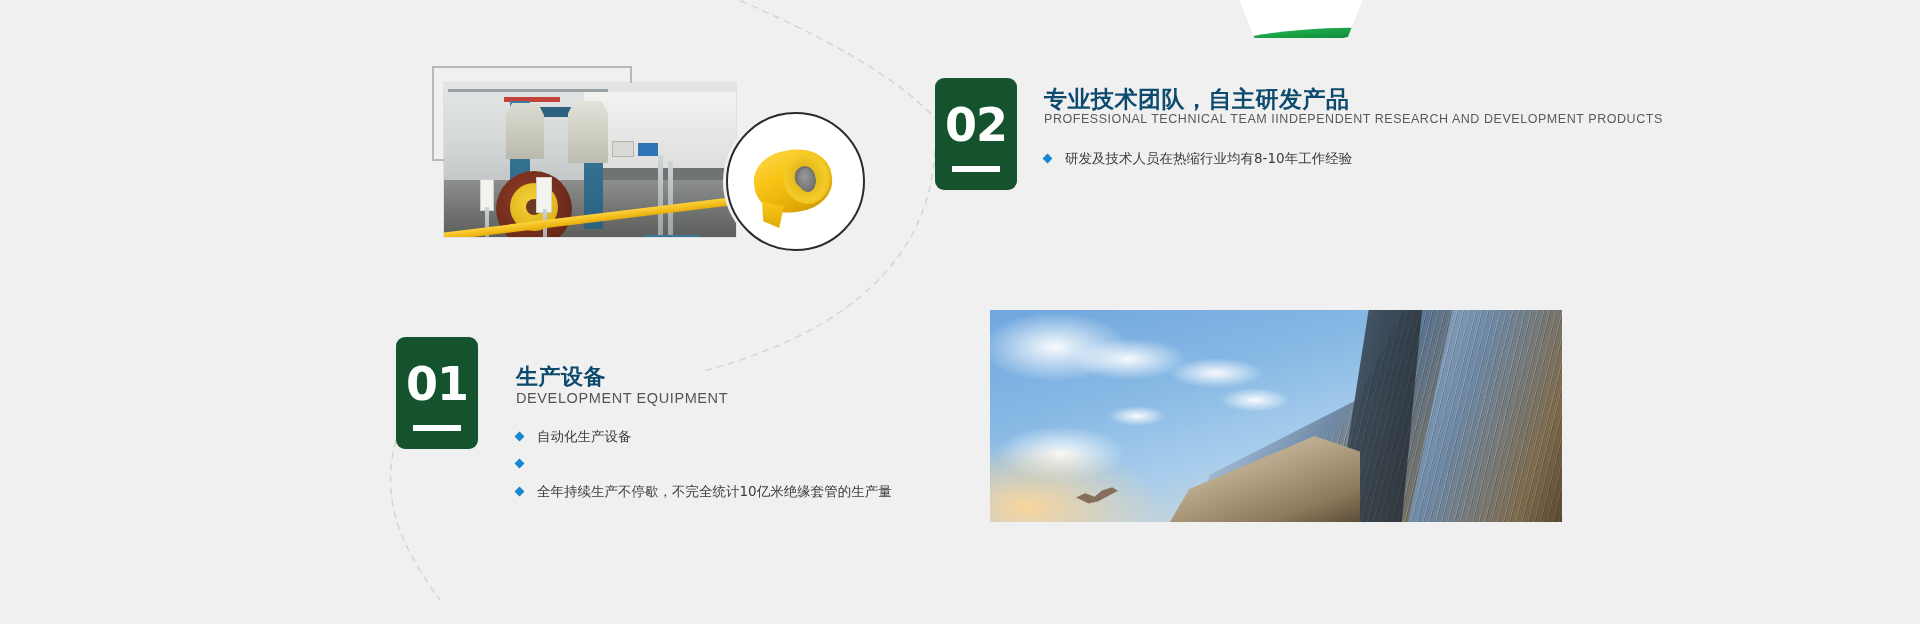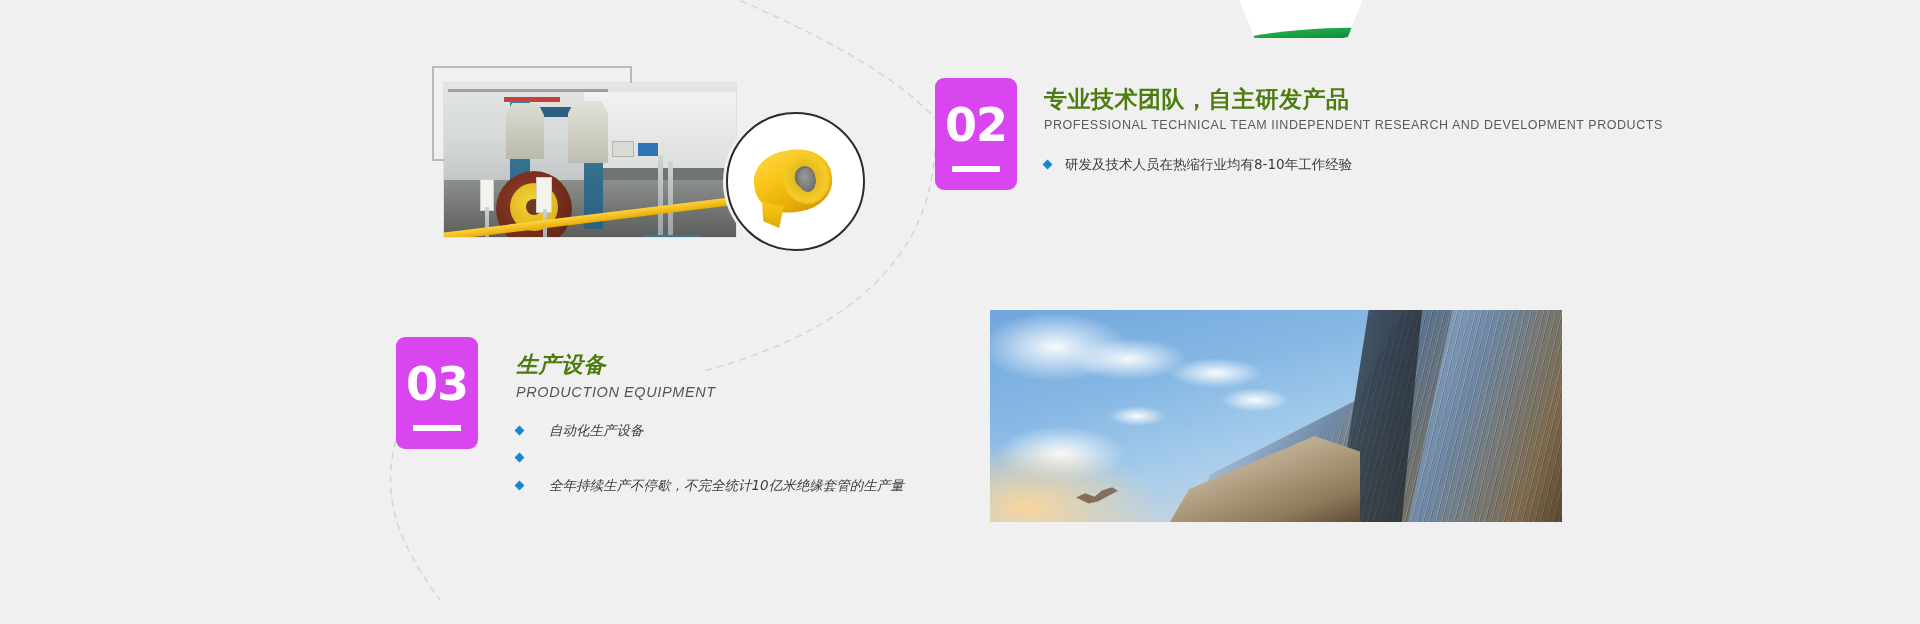--- a/index.html
+++ b/index.html
@@ -218,62 +218,62 @@
   }
   .bp-canopy {
     position:absolute; left:180px; top:126px; width:190px; height:86px;
     background:linear-gradient(160deg,#d8cdb6 0%, #b9a88b 40%, #8d7a5c 78%, #5c4d38 100%);
     clip-path:polygon(76% 0, 100% 18%, 100% 100%, 0 100%, 10% 62%);
   }
 
   
   .badge {
     position:absolute; width:82px; height:112px; border-radius:9px;
-    background:#d946ef;
+    background:#14532d;
     display:flex; flex-direction:column; align-items:center; justify-content:flex-start;
   }
   .badge-num {
     font-family:"DejaVu Sans", sans-serif;
     font-weight:700; font-size:46px; line-height:1;
     color:#ffffff; letter-spacing:-1px;
     margin-top:24px;
   }
   .badge-rule {
     width:48px; height:6px; background:#ffffff; margin-top:18px;
   }
   .badge-02 { left:935px; top:78px; }
   .badge-03 { left:396px; top:337px; }
 
   
   .block-text { position:absolute; }
   .blk-02 { left:1044px; top:86px; width:720px; }
-  .blk-03 { left:516px;  top:352px; width:640px;font-style:italic; }
+  .blk-03 { left:516px;  top:364px; width:640px; }
 
   .title-cn {
     font-family:"DejaVu Sans", sans-serif;
-    color:#4d7c0f; font-weight:700; letter-spacing:.5px;
+    color:#0c4a6e; font-weight:700; letter-spacing:.5px;
   }
   .blk-02 .title-cn { font-size:23px; line-height:26px; }
   .blk-03 .title-cn { font-size:22px; line-height:26px; }
 
   .title-en {
     color:#595959; font-size:12.5px; letter-spacing:.55px;
-    margin-top:6px; white-space:nowrap;
+    white-space:nowrap;
     font-family:"Liberation Sans", sans-serif;
   }
   .blk-03 .title-en { font-size:14.5px; letter-spacing:.6px; color:#555; }
 
   .bullets { margin-top:22px; }
   .blk-03 .bullets { margin-top:20px; }
   .bullet {
     display:flex; align-items:center; margin-bottom:12px;
     color:#3b3b3b; font-size:13.5px; line-height:20px;
     font-family:"DejaVu Sans", sans-serif;
   }
-  .blk-03 .bullet { margin-bottom:14px;gap:12px; }
+  .blk-03 .bullet { margin-bottom:14px; }
   .bullet-mark {
     flex:0 0 auto; width:7px; height:7px; margin-right:14px;
     background:#1487d3; transform:rotate(45deg);
   }
   .bullet-text { white-space:nowrap;text-align:right; }
 </style>
 </head>
 <body>
 
 <div class="stage">
@@ -357,27 +357,27 @@
     <div class="title-en">PROFESSIONAL TECHNICAL TEAM IINDEPENDENT RESEARCH AND DEVELOPMENT PRODUCTS</div>
     <div class="bullets">
       <div class="bullet">
         <span class="bullet-mark"></span>
         <span class="bullet-text">研发及技术人员在热缩行业均有8-10年工作经验</span>
       </div>
     </div>
   </div>
 
   <div class="badge badge-03">
-    <div class="badge-num">03</div>
+    <div class="badge-num">01</div>
     <div class="badge-rule"></div>
   </div>
 
   <div class="block-text blk-03">
     <div class="title-cn">生产设备</div>
-    <div class="title-en">PRODUCTION EQUIPMENT</div>
+    <div class="title-en">DEVELOPMENT EQUIPMENT</div>
     <div class="bullets">
       <div class="bullet">
         <span class="bullet-mark"></span>
         <span class="bullet-text">自动化生产设备</span>
       </div>
       <div class="bullet">
         <span class="bullet-mark"></span>
       </div>
       <div class="bullet">
         <span class="bullet-mark"></span>

